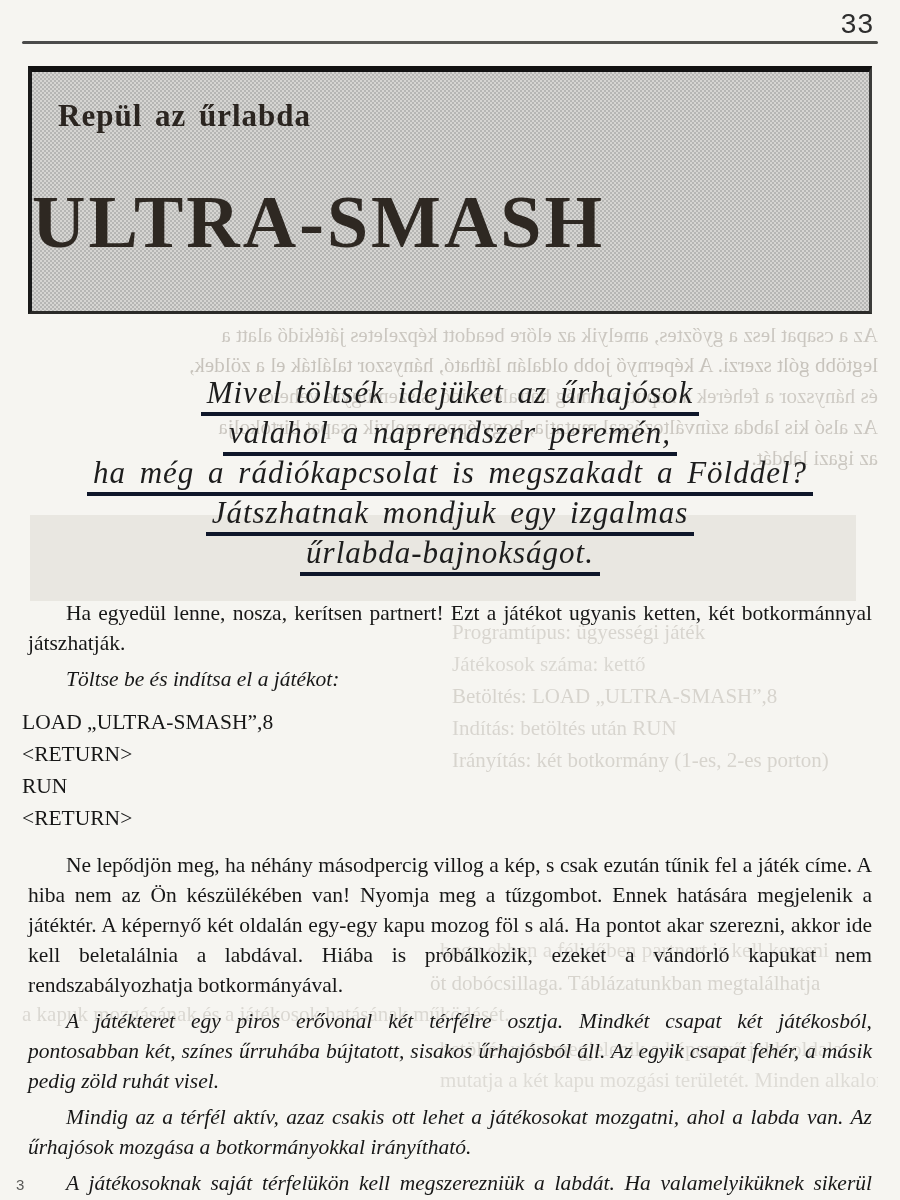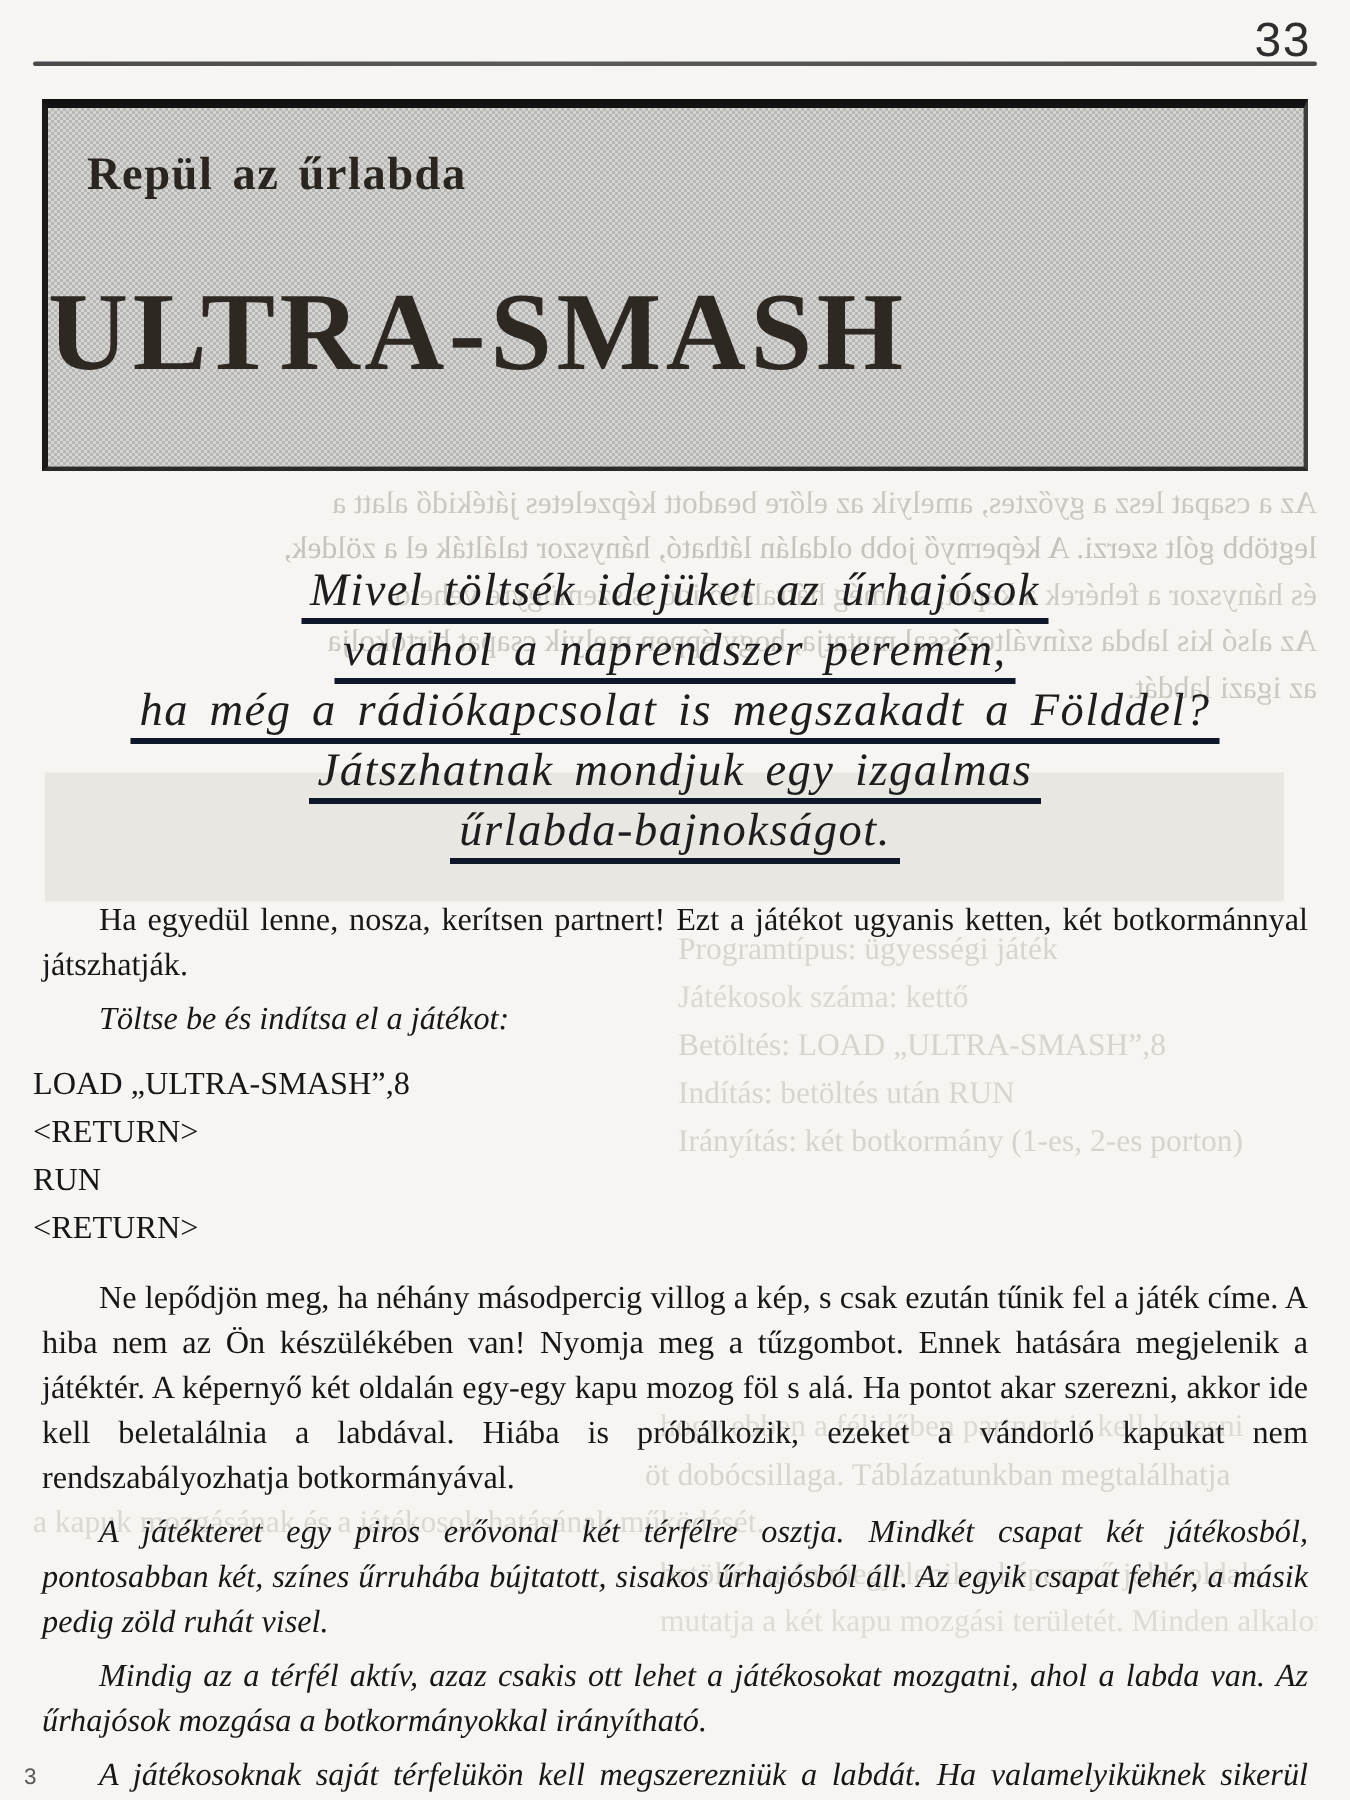--- a/index.html
+++ b/index.html
@@ -12,21 +12,21 @@
   .page{
     position:relative;
     width:900px;height:1200px;
     background:#f6f5f1;
     overflow:hidden;
   }
   
   .page-number{
     position:absolute;top:8px;right:26px;
     font-family:"Liberation Sans","DejaVu Sans",sans-serif;
-    font-size:32px;color:#2e2e2e;letter-spacing:1px;
+    font-size:28px;color:#2e2e2e;letter-spacing:1px;
   }
   .top-rule{
     position:absolute;top:41px;left:22px;width:856px;height:3px;
     background:linear-gradient(90deg,#4a4a4a,#5a5a56 40%,#4c4c48);
     border-radius:2px;
   }
   
   .header-box{
     position:absolute;top:66px;left:28px;width:844px;height:248px;
     background:repeating-conic-gradient(#b6b6b4 0% 25%,#d6d5d2 0% 50%) 0 0/4px 4px;

